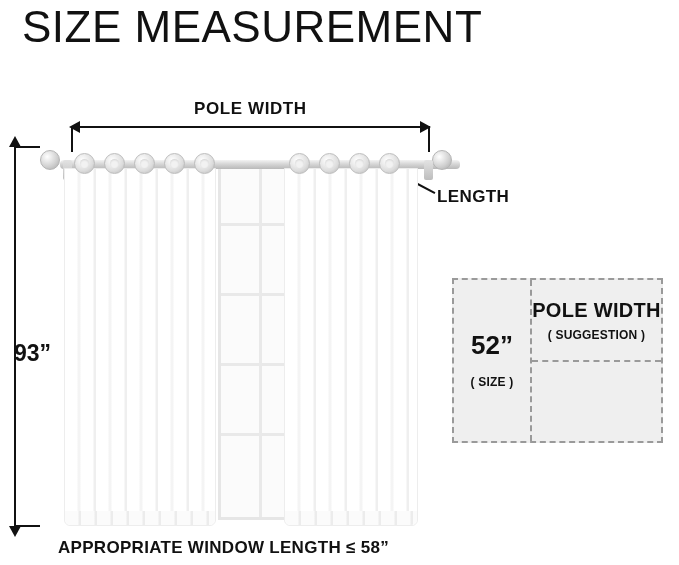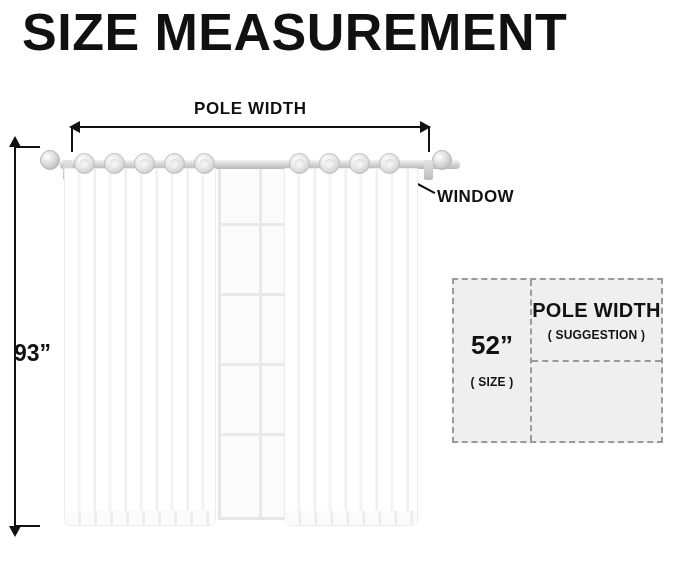--- a/index.html
+++ b/index.html
@@ -21,22 +21,22 @@
     left: 0; top: 0;
     width: 679px;
     height: 565px;
   }
 
   
   .title {
     position: absolute;
     left: 22px;
     top: 2px;
-    font-size: 52px;
-    font-weight: bold;
+    font-size: 44px;
+    font-weight: normal;
     letter-spacing: 0.5px;
     color: #111;
     white-space: nowrap;
   }
 
   
   .lbl {
     position: absolute;
     font-weight: bold;
     white-space: nowrap;
@@ -318,21 +318,21 @@
   </div>
 
   <div class="rod"></div>
   <div class="finial" style="left:40px; top:150px;"></div>
   <div class="finial" style="left:432px; top:150px;"></div>
   <div class="bracket" style="left:63px; top:160px;"></div>
   <div class="bracket" style="left:424px; top:160px;"></div>
 
   <div class="hline" style="left:412px; top:180px; width:26px; transform:rotate(28deg); transform-origin:left center;"></div>
   <div class="arrow arrow-left" style="left:405px; top:176px; transform:rotate(20deg);"></div>
-  <div class="lbl bracket-label">WINDOW</div>
+  <div class="lbl bracket-label">LENGTH</div>
 
   <div class="panel" style="left:64px; width:152px;">
     <div class="folds"></div>
     <div class="hem"></div>
   </div>
   <div class="grommet" style="left:74px;"></div>
   <div class="grommet" style="left:104px;"></div>
   <div class="grommet" style="left:134px;"></div>
   <div class="grommet" style="left:164px;"></div>
   <div class="grommet" style="left:194px;"></div>
@@ -350,14 +350,15 @@
     <div class="spec-left">
       <div class="spec-big">52”</div>
       <div class="spec-small">( SIZE )</div>
     </div>
     <div class="spec-right-top">
       <div class="spec-head">POLE WIDTH</div>
       <div class="spec-small">( SUGGESTION )</div>
     </div>
   </div>
 
+  <div class="lbl bottom-label">APPROPRIATE WINDOW LENGTH ≤ 58”</div>
 
 </div>
 
 </body></html>

